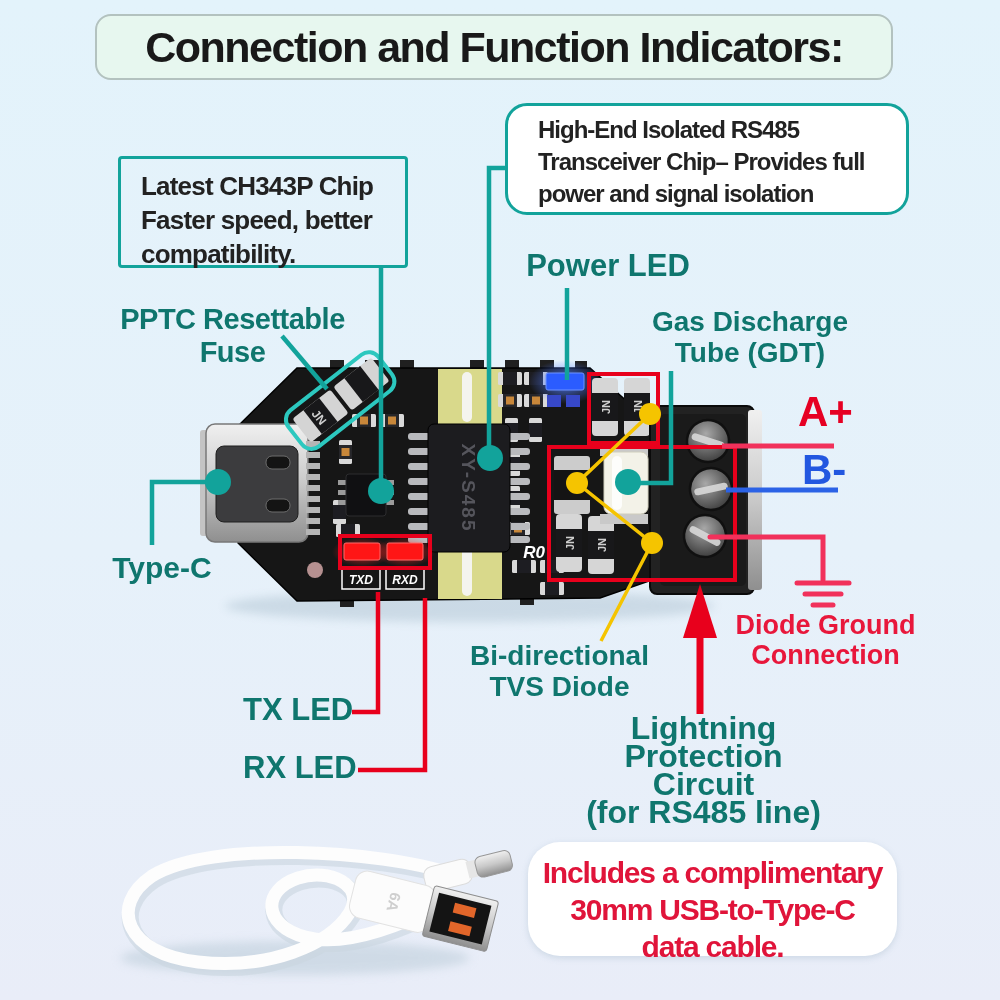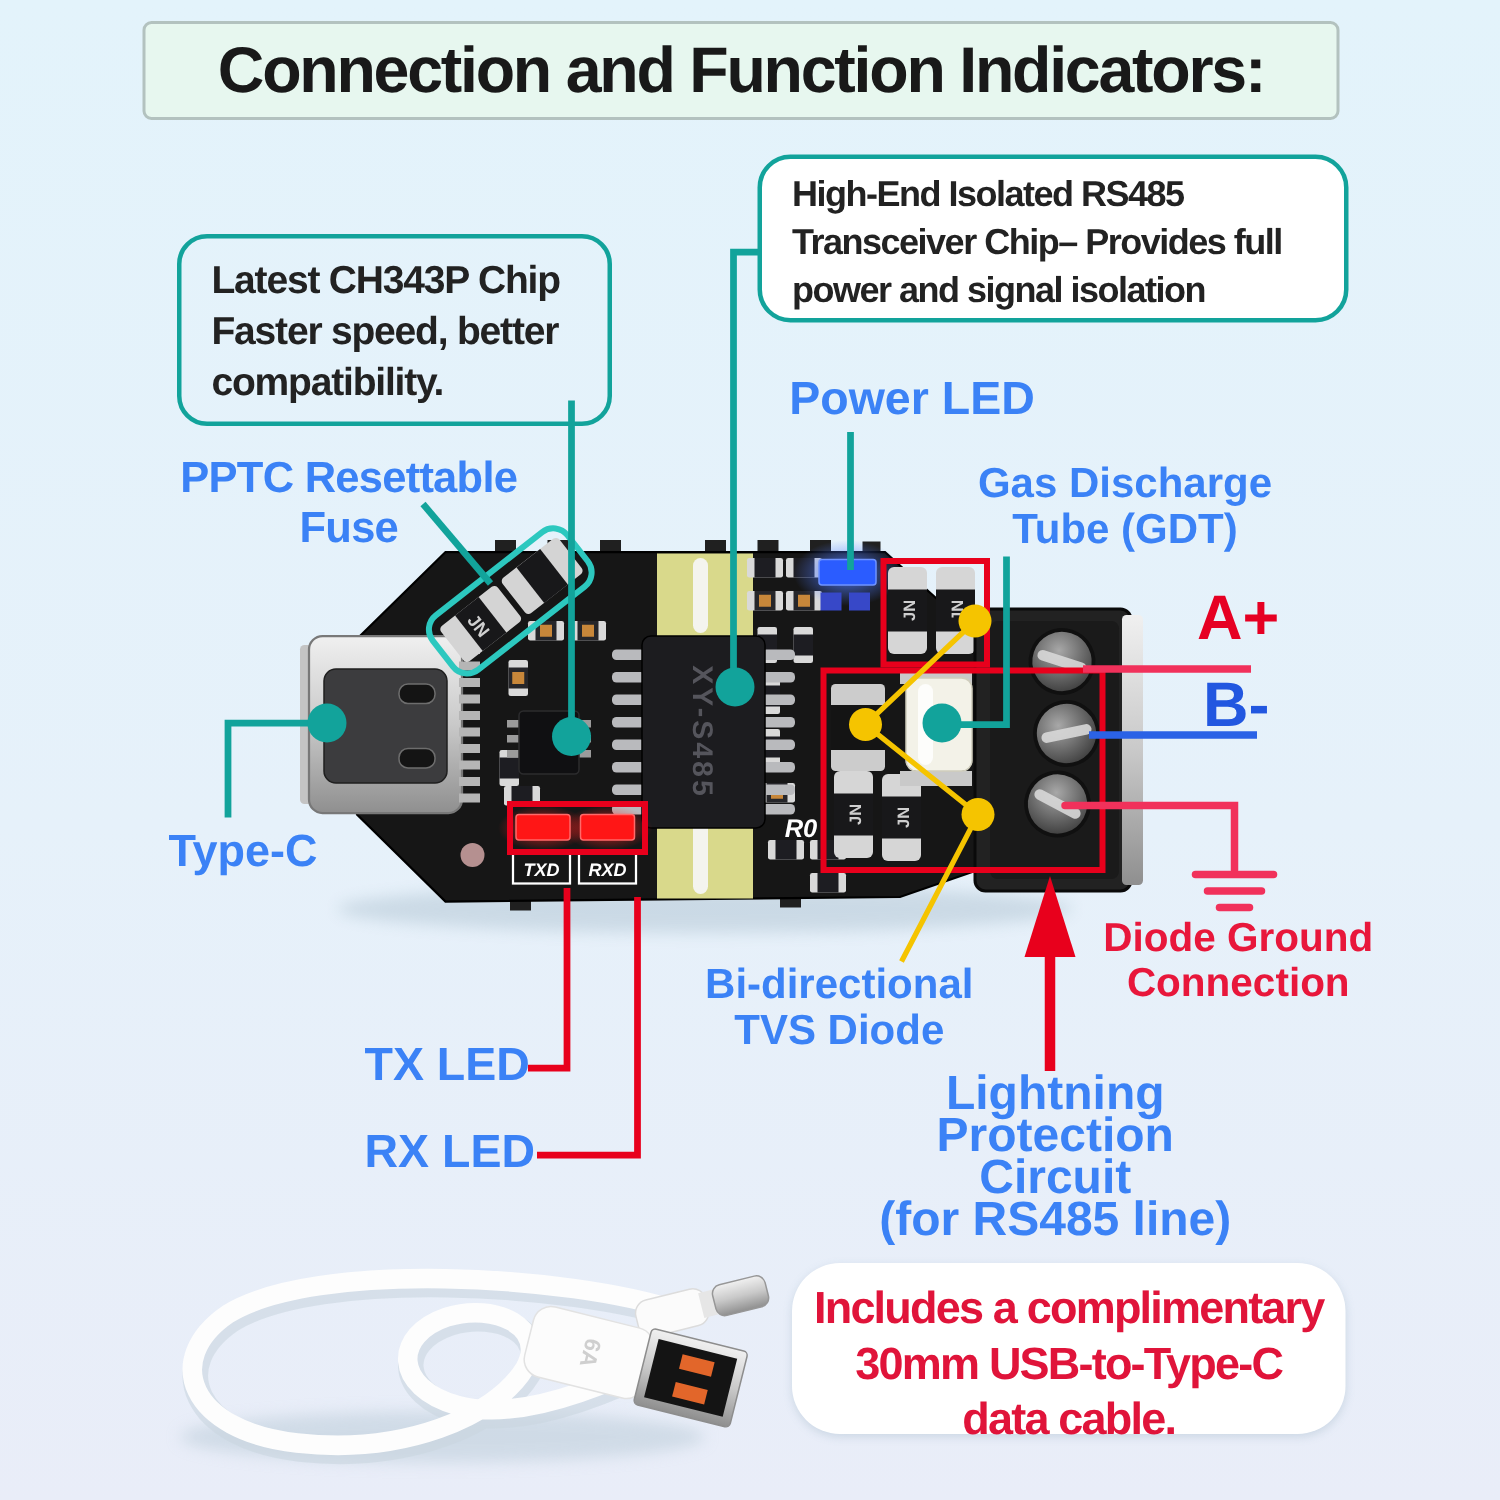--- a/index.html
+++ b/index.html
@@ -3,38 +3,38 @@
 <meta charset="utf-8">
 <style>
   html,body{margin:0;padding:0;}
   body{
     width:1000px;height:1000px;position:relative;overflow:hidden;
     font-family:"Liberation Sans",sans-serif;
     background:linear-gradient(180deg,#e3f3fb 0%,#e6f1fa 55%,#e9edf8 100%);
   }
   .abs{position:absolute;}
   #diagram-svg{position:absolute;left:0;top:0;width:1000px;height:1000px;}
-  .lbl{position:absolute;font-weight:bold;color:#3b82f6;text-align:center;}
+  .lbl{position:absolute;font-weight:bold;color:#0f766e;text-align:center;}
   .lbl span{display:block;}
   #title-banner{
     left:95px;top:14px;width:794px;height:62px;
-    background:#e7f7ef;border:2px solid #b3c2bf;border-radius:6px;
+    background:#e7f7ef;border:2px solid #b3c2bf;border-radius:16px;
     font-size:43px;letter-spacing:-1.5px;line-height:62px;text-align:center;
     font-weight:bold;color:#191919;
   }
   #ch343p-box{
     left:118px;top:156px;width:264px;height:96px;
-    border:3px solid #12a39b;border-radius:20px;
-    padding:10px 0 16px 20px;font-size:26px;line-height:34px;letter-spacing:-0.8px;
+    border:3px solid #12a39b;border-radius:4px;
+    padding:10px 0 0 20px;font-size:26px;line-height:34px;letter-spacing:-0.8px;
     font-weight:bold;color:#222;text-align:left;
   }
   #rs485-box{
     left:505px;top:103px;width:368px;height:98px;
     background:#ffffff;border:3px solid #12a39b;border-radius:22px;
-    padding:8px 0 0 20px;font-size:24px;line-height:32px;letter-spacing:-1px;
+    padding:8px 0 0 30px;font-size:24px;line-height:32px;letter-spacing:-1px;
     font-weight:bold;color:#222;text-align:left;
   }
   #power-led-label{left:498px;top:248px;width:220px;font-size:31px;}
   #pptc-label{left:85px;top:303px;width:295px;font-size:29px;letter-spacing:-0.5px;}
   #gdt-label{left:650px;top:306px;width:200px;font-size:28px;line-height:31px;}
   #a-plus-label{left:798px;top:388px;width:80px;font-size:42px;color:#e60023;text-align:left;}
   #b-minus-label{left:802px;top:446px;width:80px;font-size:42px;color:#2257e0;text-align:left;}
   #type-c-label{left:82px;top:550px;width:160px;font-size:30px;line-height:35px;}
   #earth-label{left:733px;top:610px;width:185px;font-size:27px;line-height:30px;color:#e8173b;}
   #tvs-label{left:462px;top:640px;width:195px;font-size:28px;line-height:31px;}

